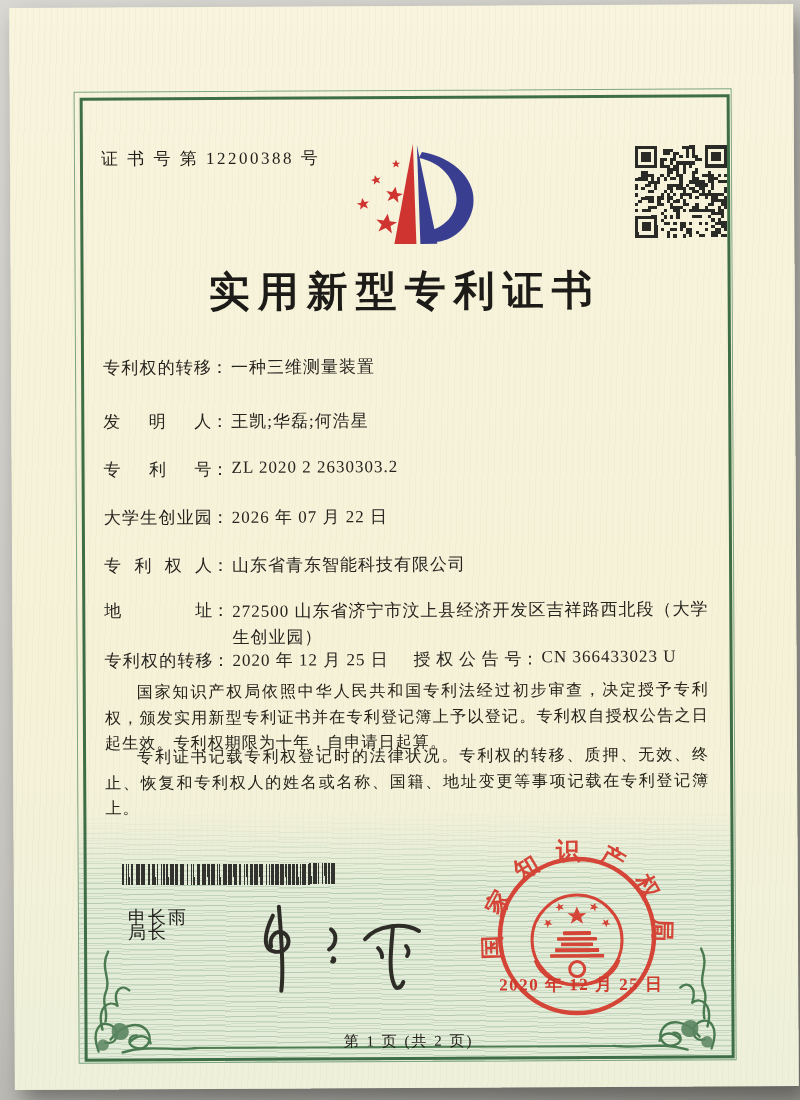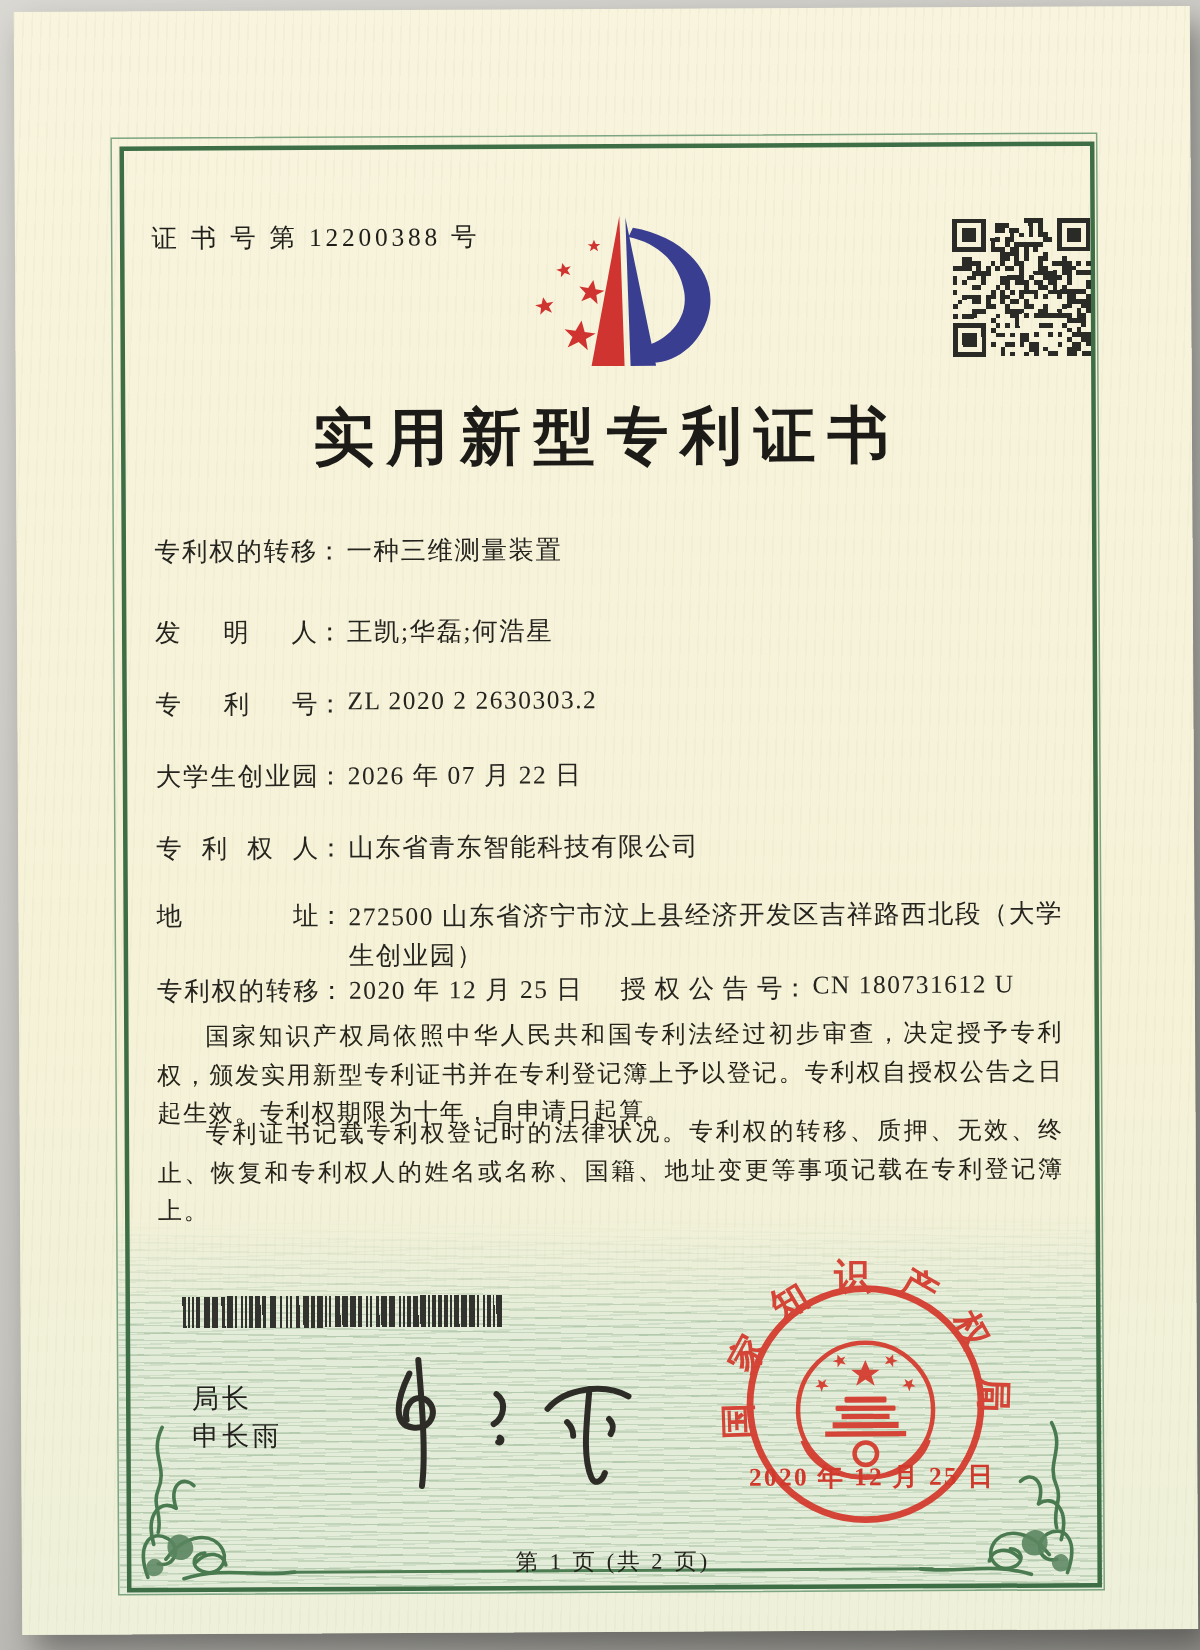--- a/index.html
+++ b/index.html
@@ -31,21 +31,21 @@
   .f-label{display:inline-block;width:108px;text-align:justify;text-align-last:justify;
            vertical-align:top;}
   .f-colon{display:inline-block;width:20px;vertical-align:top;}
   .f-value{display:inline-block;vertical-align:top;letter-spacing:1px;}
   .row.addr{white-space:normal;}
   .row.addr .f-value{width:482px;line-height:26px;}
   .para{position:absolute;left:104px;width:604px;font-size:16px;line-height:25.5px;
         text-indent:2em;letter-spacing:1.1px;color:#25231a;text-align:justify;}
   .sig-title,.sig-name{position:absolute;left:126px;font-size:18px;color:#23221e;
         font-family:"Liberation Sans","DejaVu Sans",sans-serif;letter-spacing:2px;}
-  .sig-title{top:919px}.sig-name{top:944px}
+  .sig-title{top:919px}.sig-name{top:904px}
   .seal-date{position:absolute;left:497px;top:974px;font-size:17px;font-weight:600;
         color:#cf3a2c;letter-spacing:1.5px;}
   .footer{position:absolute;left:0;right:0;top:1032px;text-align:center;
         font-size:15px;letter-spacing:2px;color:#23221c;}
   .vine-b{position:absolute;left:190px;top:1046px;width:430px;height:2px;
         background:#4d7d53;border-radius:2px;}
   svg{position:absolute;overflow:visible;}
   #logo-svg{left:338px;top:140px;}
   #qr-svg{left:637px;top:147px;}
   #barcode-svg{left:120px;top:863px;}
@@ -427,21 +427,21 @@
   <div class="row" style="top:553px">
     <span class="f-label">专利权人</span><span class="f-colon">：</span><span class="f-value">山东省青东智能科技有限公司</span>
   </div>
   <div class="row addr" style="top:598px">
     <span class="f-label">地址</span><span class="f-colon">：</span><span class="f-value">272500 山东省济宁市汶上县经济开发区吉祥路西北段（大学生创业园）</span>
   </div>
   <div class="row" style="top:648px">
     <span class="f-label">专利权的转移</span><span class="f-colon">：</span><span class="f-value">2020 年 12 月 25 日</span>
   </div>
   <div class="row" style="top:648px;left:413px">
-    <span class="f-label">授权公告号</span><span class="f-colon">：</span><span class="f-value">CN 180731612 U</span>
+    <span class="f-label">授权公告号</span><span class="f-colon">：</span><span class="f-value">CN 366433023 U</span>
   </div>
 
   <div class="para" style="top:678px">国家知识产权局依照中华人民共和国专利法经过初步审查，决定授予专利权，颁发实用新型专利证书并在专利登记簿上予以登记。专利权自授权公告之日起生效。专利权期限为十年，自申请日起算。</div>
   <div class="para" style="top:743px">专利证书记载专利权登记时的法律状况。专利权的转移、质押、无效、终止、恢复和专利权人的姓名或名称、国籍、地址变更等事项记载在专利登记簿上。</div>
 
   <svg id="barcode-svg" width="212" height="21" viewBox="0 0 212 21" shape-rendering="crispEdges" fill="#32322e">
         <rect x="0" y="0" width="2.6" height="21"></rect>
         <rect x="3.9000000000000004" y="0" width="1.3" height="21"></rect>
         <rect x="6.5" y="0" width="1.3" height="21"></rect>
         <rect x="9.1" y="0" width="2.6" height="21"></rect>

